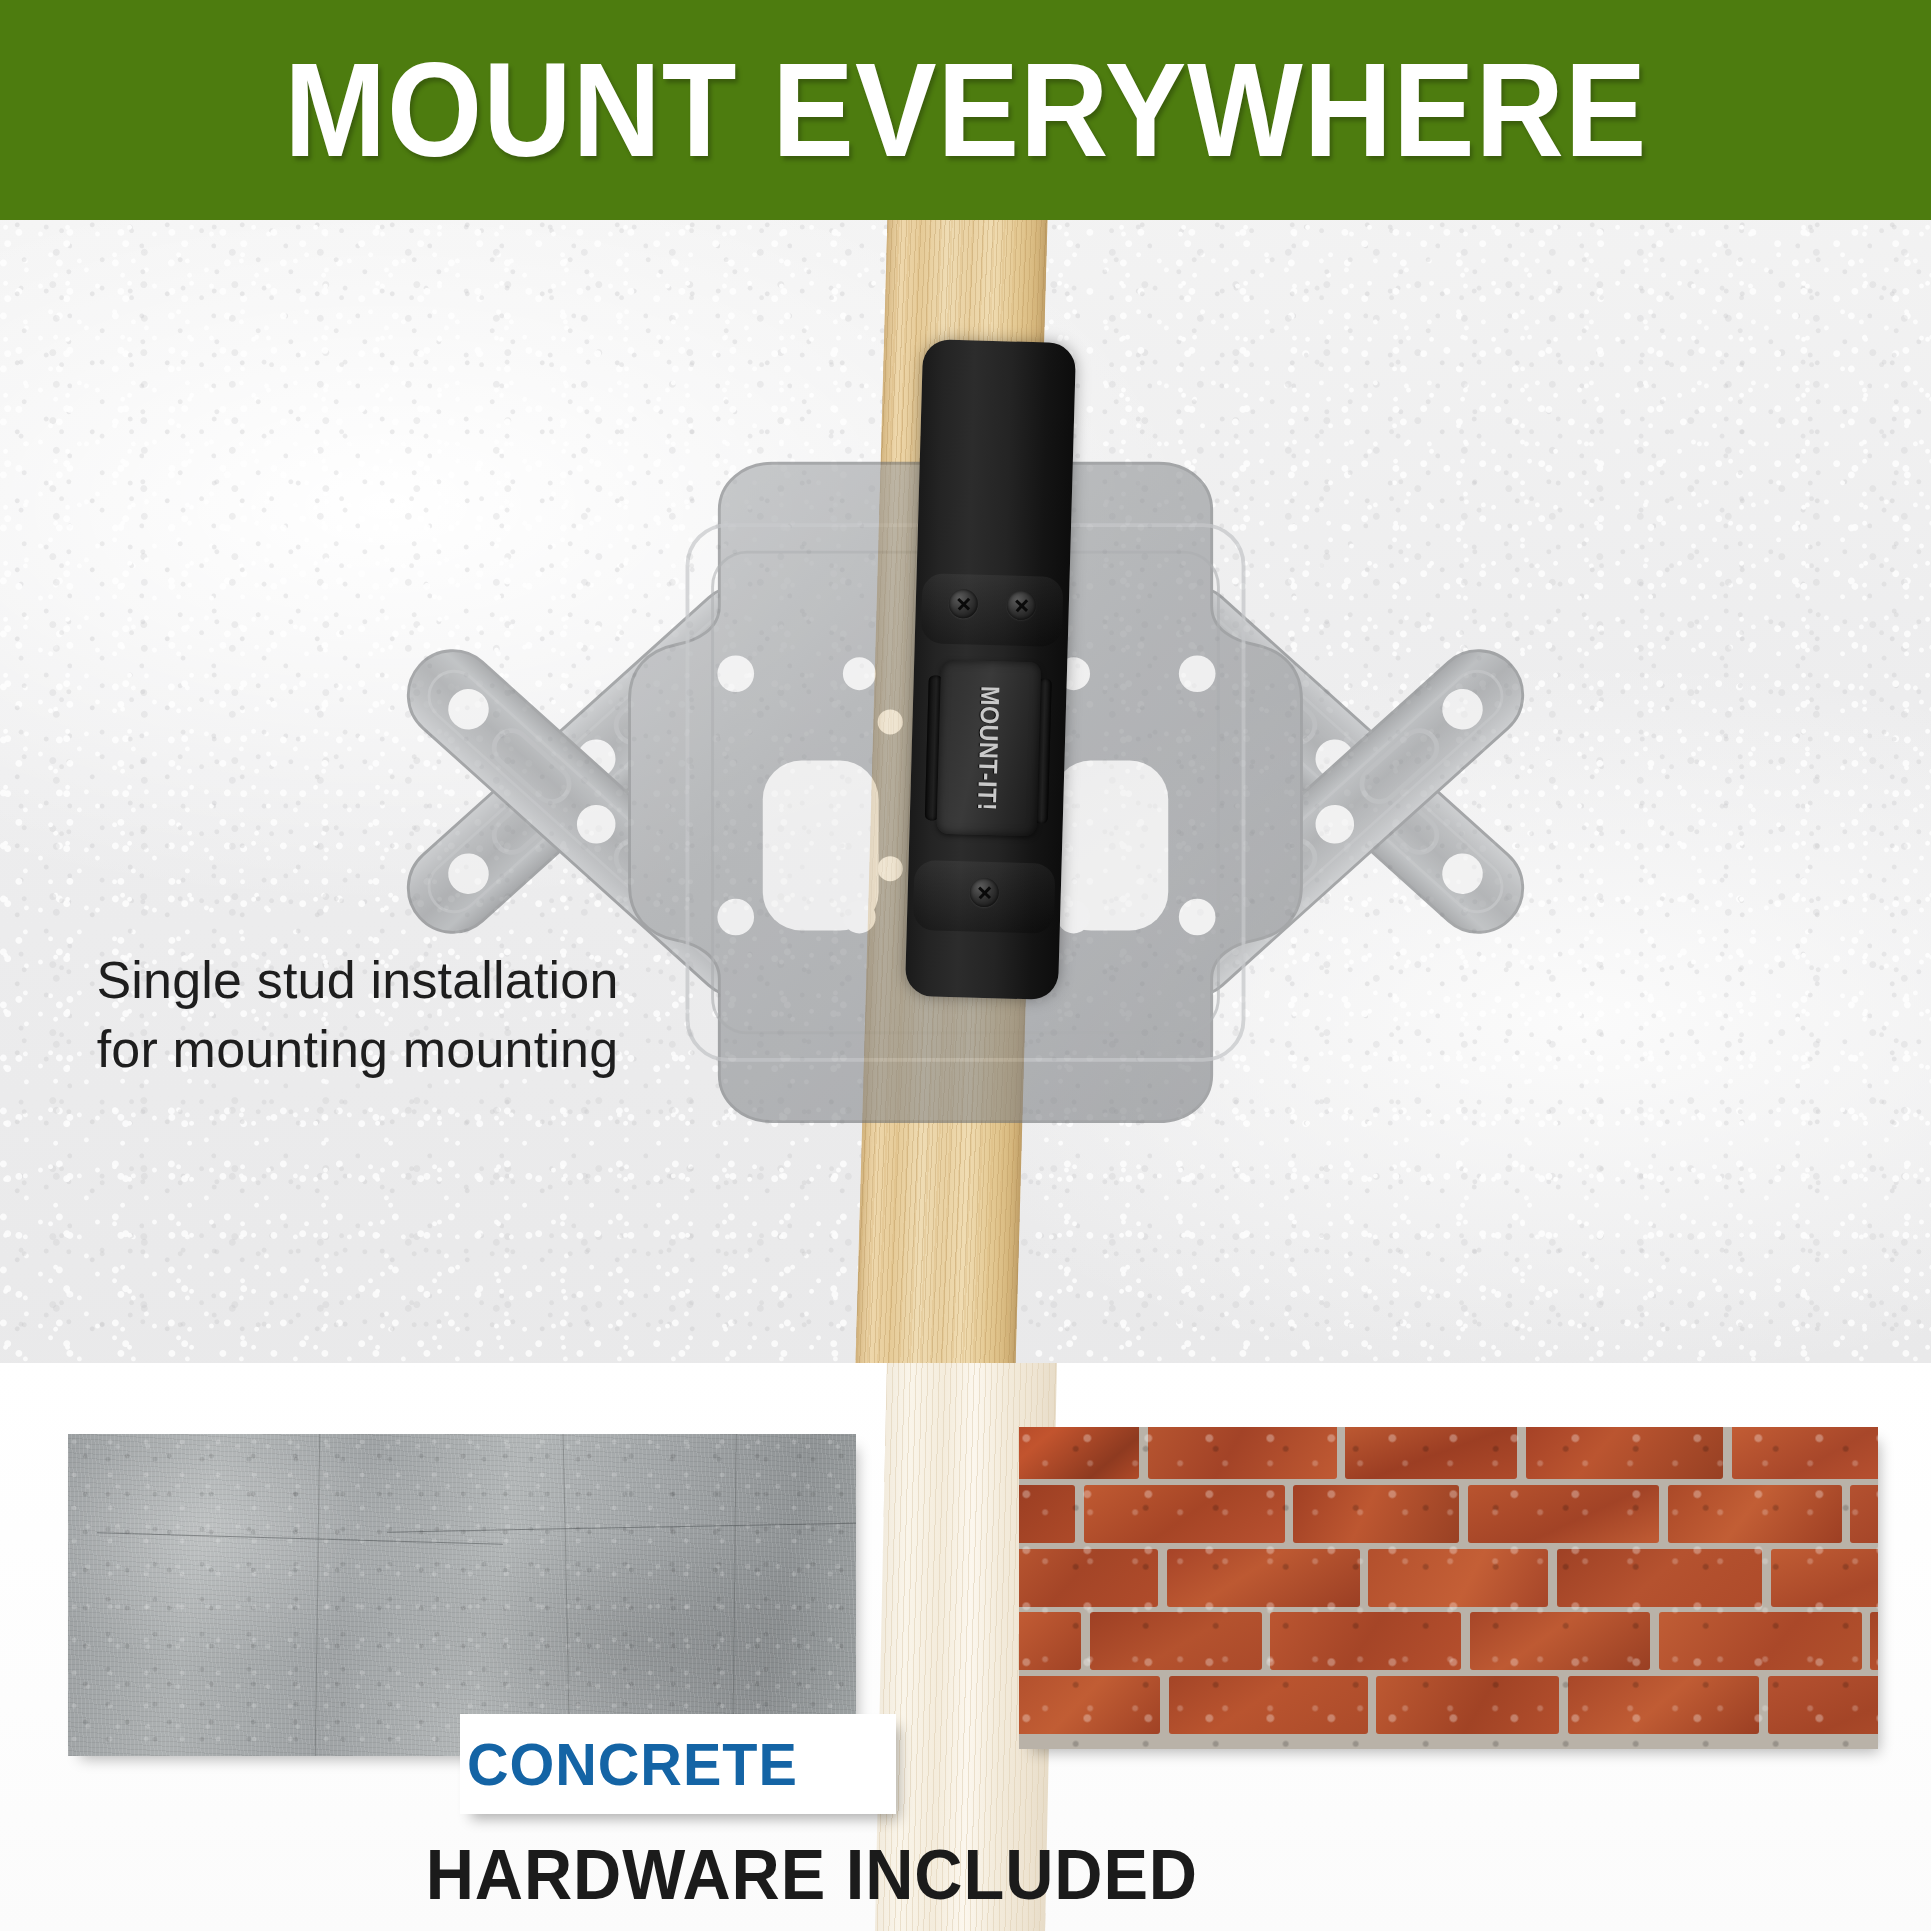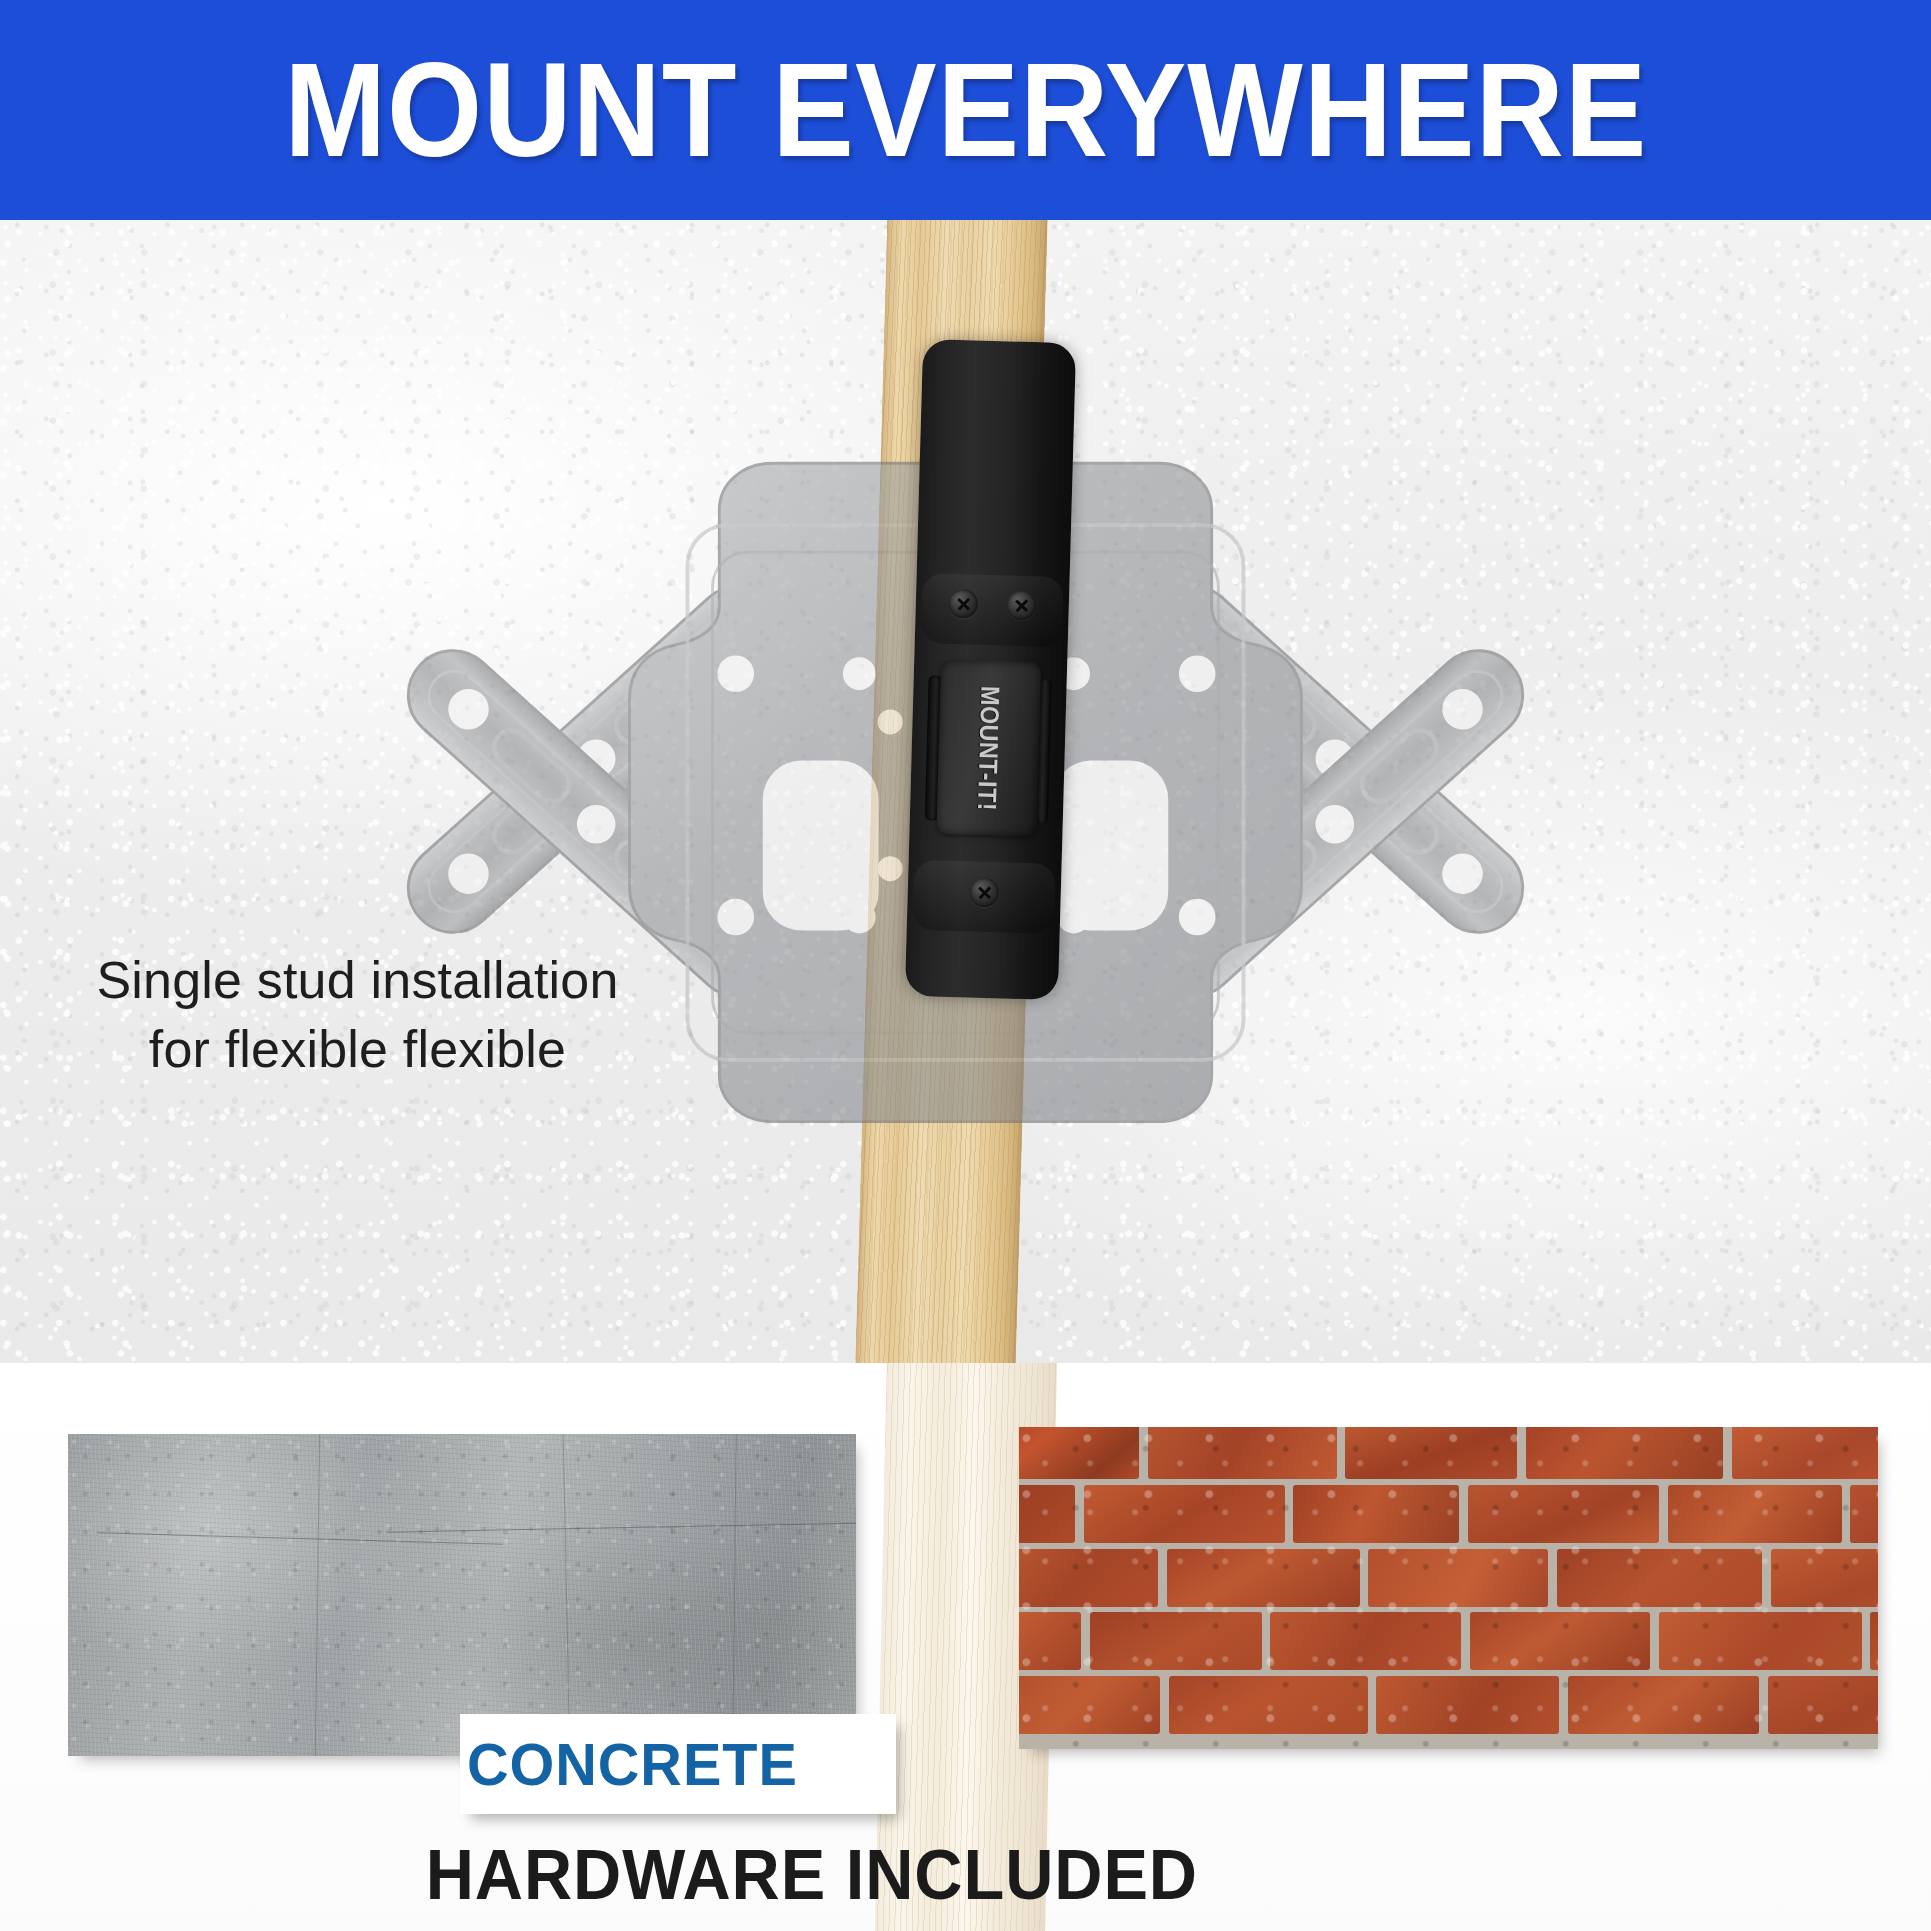--- a/index.html
+++ b/index.html
@@ -17,21 +17,21 @@
     width: 1931px; height: 1931px;
     overflow: hidden;
     background: #ffffff;
   }
 
   
   #banner {
     position: absolute;
     left: 0; top: 0;
     width: 1931px; height: 220px;
-    background: #1d4ed8;
+    background: #4d7c0f;
     display: flex;
     align-items: center;
     justify-content: center;
     overflow: hidden;
   }
   #banner-title {
     color: #ffffff;
     font-size: 133px;
     line-height: 1;
     font-weight: 700;
@@ -484,21 +484,21 @@
       <div class="wp-screw" style="left:62px; top:537px;"></div>
       <div class="wp-rail" style="left:15.4px; top:336px;"></div>
       <div class="wp-rail" style="right:15.4px; top:336px;"></div>
       <div class="wp-logo-box">
         <div class="wp-logo-text">MOUNT-IT!</div>
       </div>
     </div>
 
     <div id="feature-caption">
       <span class="line">Single stud installation</span>
-      <span class="line">for flexible flexible</span>
+      <span class="line">for mounting mounting</span>
     </div>
 
   </div>
 
   <div id="bottom-panel">
     <div class="stud-bottom"></div>
   </div>
 
   <div class="swatch" id="swatch-concrete">
     <div id="concrete-grain"></div>

